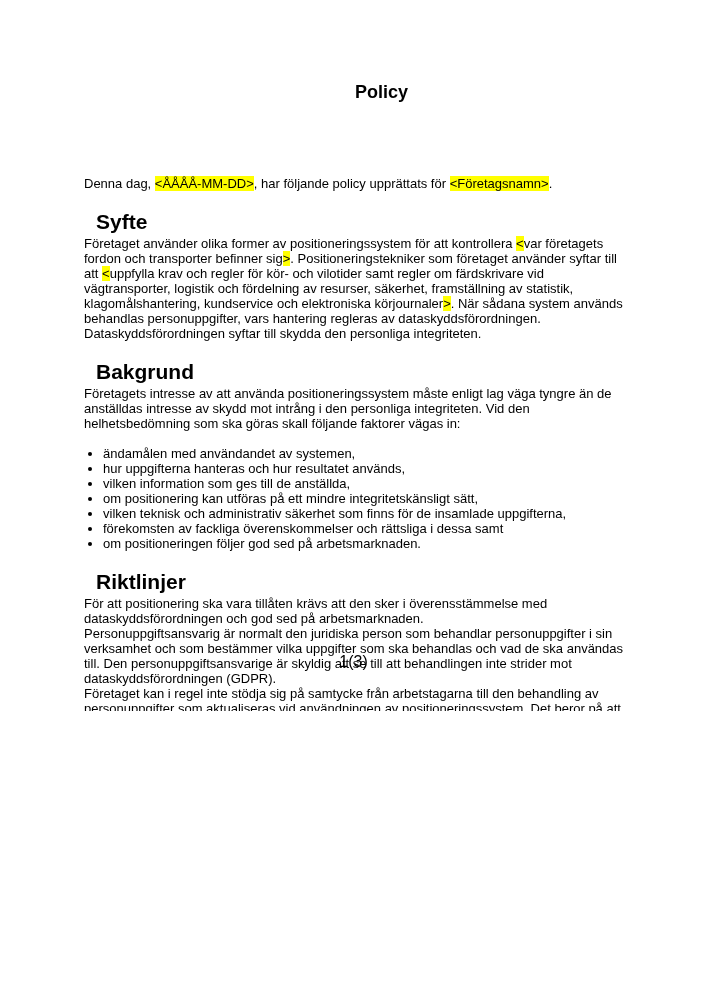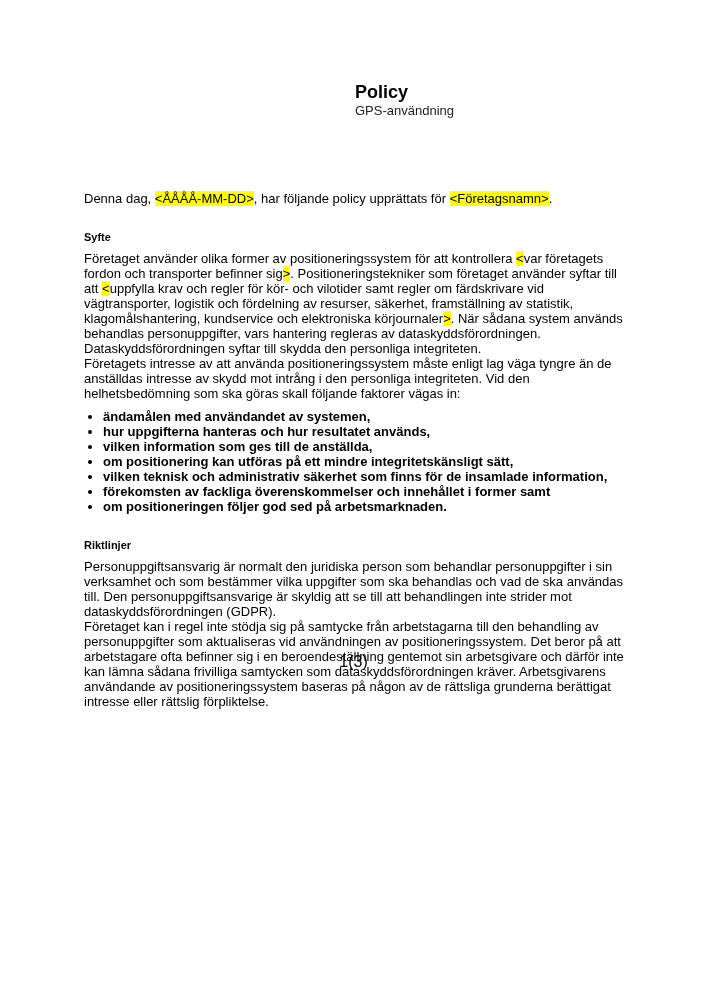--- a/index.html
+++ b/index.html
@@ -13,56 +13,57 @@
     font-size:13px;
     line-height:15px;
     overflow:hidden;
   }
   .content { position:absolute; top:0; left:84px; width:540px; }
   .title-block { margin-top:82px; margin-left:271px; }
   .doc-title { margin:0; font-size:18px; line-height:21px; font-weight:bold; }
   .doc-subtitle { margin:0; font-size:13px; line-height:15px; font-weight:normal; color:#222; }
   p { margin:0; }
   p[data-name="intro-line"] { margin-top:73px; }
-  h2.sec { margin:22px 0 5px 0; font-size:11px; line-height:18px; font-weight:bold; }
+  h2.sec { margin:22px 0 5px 12px; font-size:21px; line-height:18px; font-weight:bold; }
   h3.sub { margin:11px 0 2px 0; font-size:13px; line-height:15px; font-weight:bold; }
-  ul.bullets { margin:8px 0 0 0; padding-left:19px;font-weight:bold; }
+  ul.bullets { margin:15px 0 0 0; padding-left:19px; }
   ul.bullets li { margin:0; padding:0; }
   .hl { background:var(--hl,#ffff00); }
   .footer {
     position:absolute; bottom:42px; left:0; width:100%;
     text-align:center; font-size:16px; line-height:15px;
   }
 </style>
 </head>
 <body>
 
 <div class="page" data-name="policy-document-page">
   <div class="content" data-name="document-content">
 
     <div class="title-block" data-name="title-block">
       <h1 class="doc-title" data-name="page-title">Policy</h1>
-      <div class="doc-subtitle" data-name="page-subtitle">GPS-användning</div>
     </div>
 
     <div data-name="document-body">
         <p data-name="intro-line"><span data-name="text-run">Denna dag, </span><span data-name="highlighted-placeholder" class="hl">&lt;ÅÅÅÅ-MM-DD&gt;</span><span data-name="text-run">, har följande policy upprättats för </span><span data-name="highlighted-placeholder" class="hl">&lt;Företagsnamn&gt;</span><span data-name="text-run">.</span></p>
         <h2 class="sec" data-name="heading-syfte">Syfte</h2>
         <p data-name="paragraph-syfte"><span data-name="text-run">Företaget använder olika former av positioneringssystem för att kontrollera </span><span data-name="highlighted-placeholder" class="hl">&lt;</span><span data-name="text-run">var företagets fordon och transporter befinner sig</span><span data-name="highlighted-placeholder" class="hl">&gt;</span><span data-name="text-run">. Positioneringstekniker som företaget använder syftar till att </span><span data-name="highlighted-placeholder" class="hl">&lt;</span><span data-name="text-run">uppfylla krav och regler för kör- och vilotider samt regler om färdskrivare vid vägtransporter, logistik och fördelning av resurser, säkerhet, framställning av statistik, klagomålshantering, kundservice och elektroniska körjournaler</span><span data-name="highlighted-placeholder" class="hl">&gt;</span><span data-name="text-run">. När sådana system används behandlas personuppgifter, vars hantering regleras av dataskyddsförordningen. Dataskyddsförordningen syftar till skydda den personliga integriteten.</span></p>
+        <h2 class="sec" data-name="heading-bakgrund">Bakgrund</h2>
         <p data-name="paragraph-bakgrund"><span data-name="text-run">Företagets intresse av att använda positioneringssystem måste enligt lag väga tyngre än de anställdas intresse av skydd mot intrång i den personliga integriteten. Vid den helhetsbedömning som ska göras skall följande faktorer vägas in:</span></p>
         <ul class="bullets" data-name="bullet-list-faktorer">
           <li data-name="bullet-item">ändamålen med användandet av systemen,</li>
           <li data-name="bullet-item">hur uppgifterna hanteras och hur resultatet används,</li>
           <li data-name="bullet-item">vilken information som ges till de anställda,</li>
           <li data-name="bullet-item">om positionering kan utföras på ett mindre integritetskänsligt sätt,</li>
-          <li data-name="bullet-item">vilken teknisk och administrativ säkerhet som finns för de insamlade information,</li>
-          <li data-name="bullet-item">förekomsten av fackliga överenskommelser och innehållet i former samt</li>
+          <li data-name="bullet-item">vilken teknisk och administrativ säkerhet som finns för de insamlade uppgifterna,</li>
+          <li data-name="bullet-item">förekomsten av fackliga överenskommelser och rättsliga i dessa samt</li>
           <li data-name="bullet-item">om positioneringen följer god sed på arbetsmarknaden.</li>
         </ul>
         <h2 class="sec" data-name="heading-riktlinjer">Riktlinjer</h2>
+        <p data-name="paragraph-overenstammelse"><span data-name="text-run">För att positionering ska vara tillåten krävs att den sker i överensstämmelse med dataskyddsförordningen och god sed på arbetsmarknaden.</span></p>
         <p data-name="paragraph-klargor-ansvar"><span data-name="text-run">Personuppgiftsansvarig är normalt den juridiska person som behandlar personuppgifter i sin verksamhet och som bestämmer vilka uppgifter som ska behandlas och vad de ska användas till. Den personuppgiftsansvarige är skyldig att se till att behandlingen inte strider mot dataskyddsförordningen (GDPR).</span></p>
         <p data-name="paragraph-samtycke"><span data-name="text-run">Företaget kan i regel inte stödja sig på samtycke från arbetstagarna till den behandling av personuppgifter som aktualiseras vid användningen av positioneringssystem. Det beror på att arbetstagare ofta befinner sig i en beroendeställning gentemot sin arbetsgivare och därför inte kan lämna sådana frivilliga samtycken som dataskyddsförordningen kräver. Arbetsgivarens användande av positioneringssystem baseras på någon av de rättsliga grunderna berättigat intresse eller rättslig förpliktelse.</span></p>
       </div>
 
   </div>
 
   <div class="footer" data-name="page-number">1(3)</div>
 </div>
 
 </body></html>

